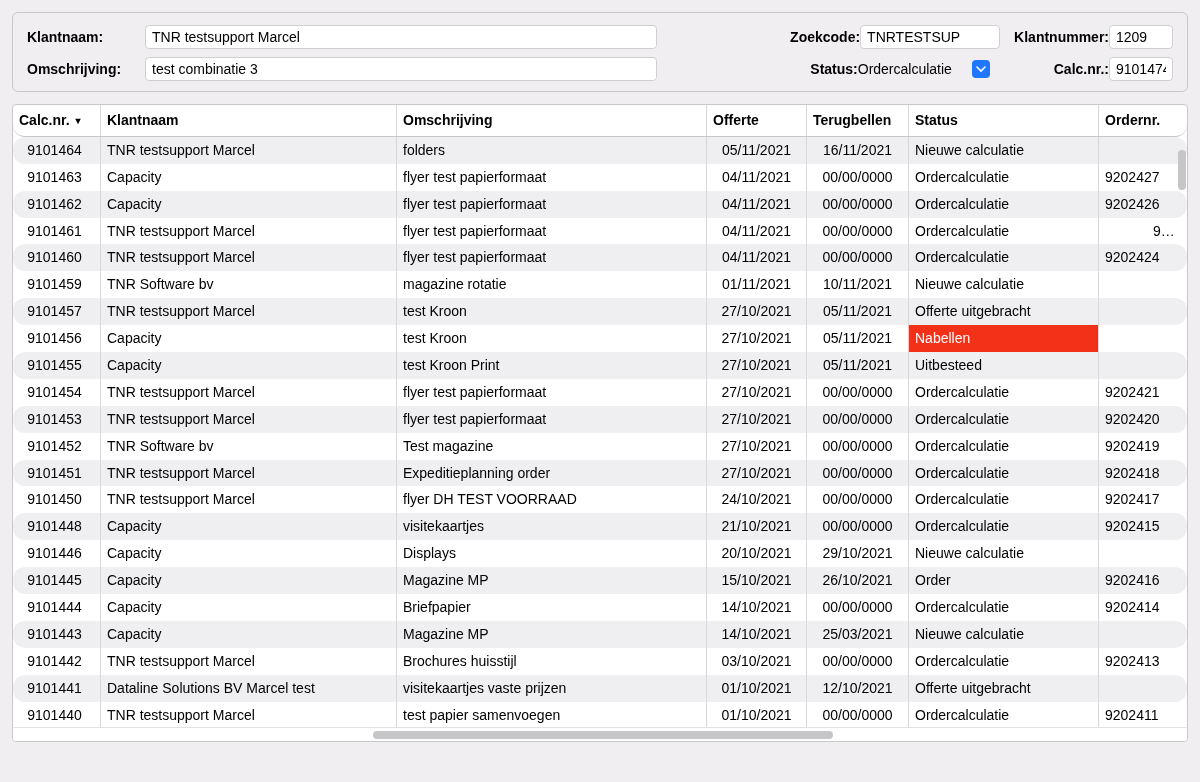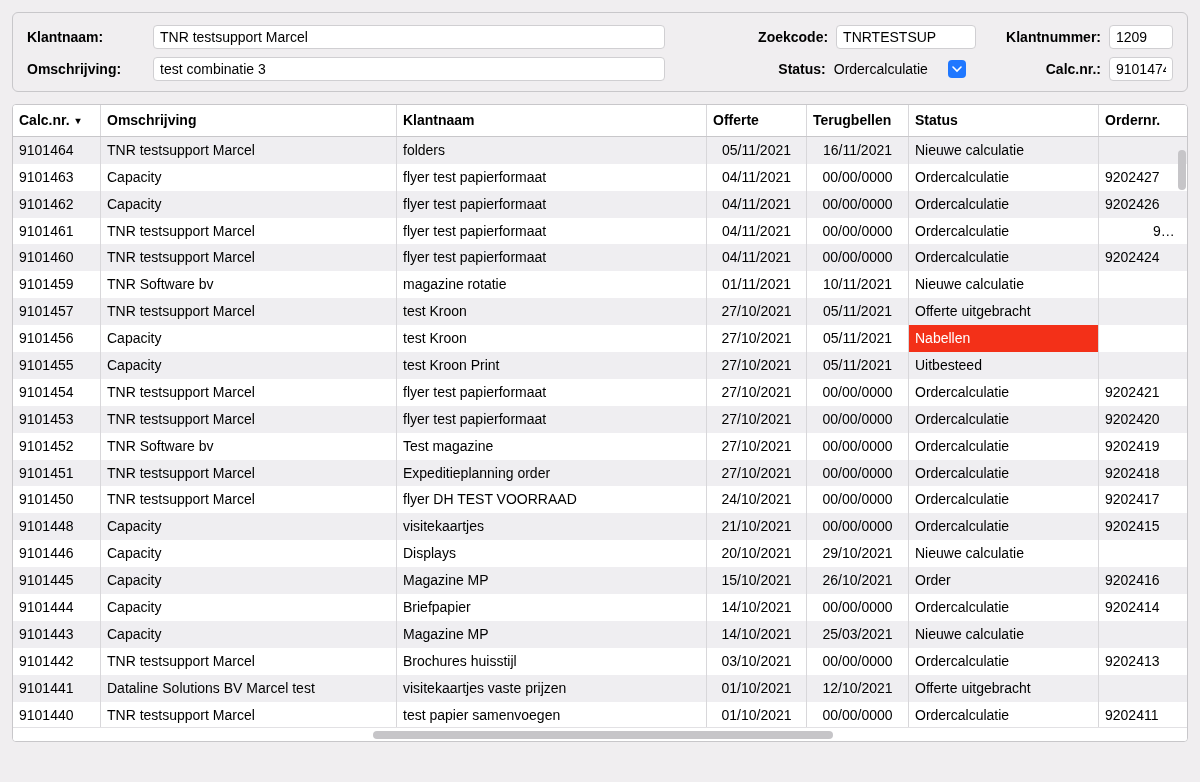--- a/index.html
+++ b/index.html
@@ -18,21 +18,20 @@
   .header-panel {
     border: 1px solid #c8c7ca;
     border-radius: 6px;
     padding: 12px 14px 10px 14px;
     background: #f0eef0;
     margin-bottom: 12px;
   }
   .header-row {
     display: flex;
     align-items: center;
-    gap: 8px;
     margin-bottom: 8px;
   }
   .header-row:last-child { margin-bottom: 0; }
   .hlabel {
     font-weight: 600;
     white-space: nowrap;
   }
   .hinput {
     background: #fff;
     border: 1px solid #d0cfd2;
@@ -66,20 +65,21 @@
     border-radius: 4px;
     height: 638px;
     display: flex;
     flex-direction: column;
     overflow: hidden;
   }
   .thead, .trow {
     display: grid;
     grid-template-columns: 88px 296px 310px 100px 102px 190px 80px;
     align-items: stretch;
+    border-radius: 12px;
   }
   .thead {
     font-weight: 700;
     border-bottom: 1px solid #c8c7ca;
     background: #fff;
   }
   .th, .td {
     padding: 4px 6px;
     border-right: 1px solid #d8d7da;
     white-space: nowrap;
@@ -96,21 +96,21 @@
     font-size: 10px;
     position: relative;
     top: -1px;
   }
   .tbody {
     flex: 1;
     overflow-y: auto;
   }
   .trow:nth-child(odd) { background: #efeef1; }
   .trow:nth-child(even){ background: #fff; }
-  .col-calc   { text-align: left; padding-right: 10px; }
+  .col-calc   { text-align: center; padding-right: 10px; }
   .col-offerte{ text-align: center; }
   .col-terug  { text-align: center; }
   .col-order  { text-align: left; }
   .status-alert {
     background: #f33018 !important;
     color: #ffffff;
   }
   .hscroll {
     height: 14px;
     background: #fff;
@@ -171,22 +171,22 @@
       <input class="hinput" style="width: 64px;" value="9101474">
     </div>
   </div>
 </div>
 
 <div class="table-wrap">
   <div class="thead">
     <div class="th th-calc">
       <span>Calc.nr.</span><span class="sort-caret">▾</span>
     </div>
+    <div class="th">Klantnaam</div>
     <div class="th">Omschrijving</div>
-    <div class="th">Klantnaam</div>
     <div class="th" style="text-align:left">Offerte</div>
     <div class="th">Terugbellen</div>
     <div class="th">Status</div>
     <div class="th th-right" style="border-right:none">Ordernr.</div>
   </div>
   <div class="tbody" id="tbody">
       <div class="trow">
         <div class="td col-calc">9101464</div>
         <div class="td ">TNR testsupport Marcel</div>
         <div class="td ">folders</div>

